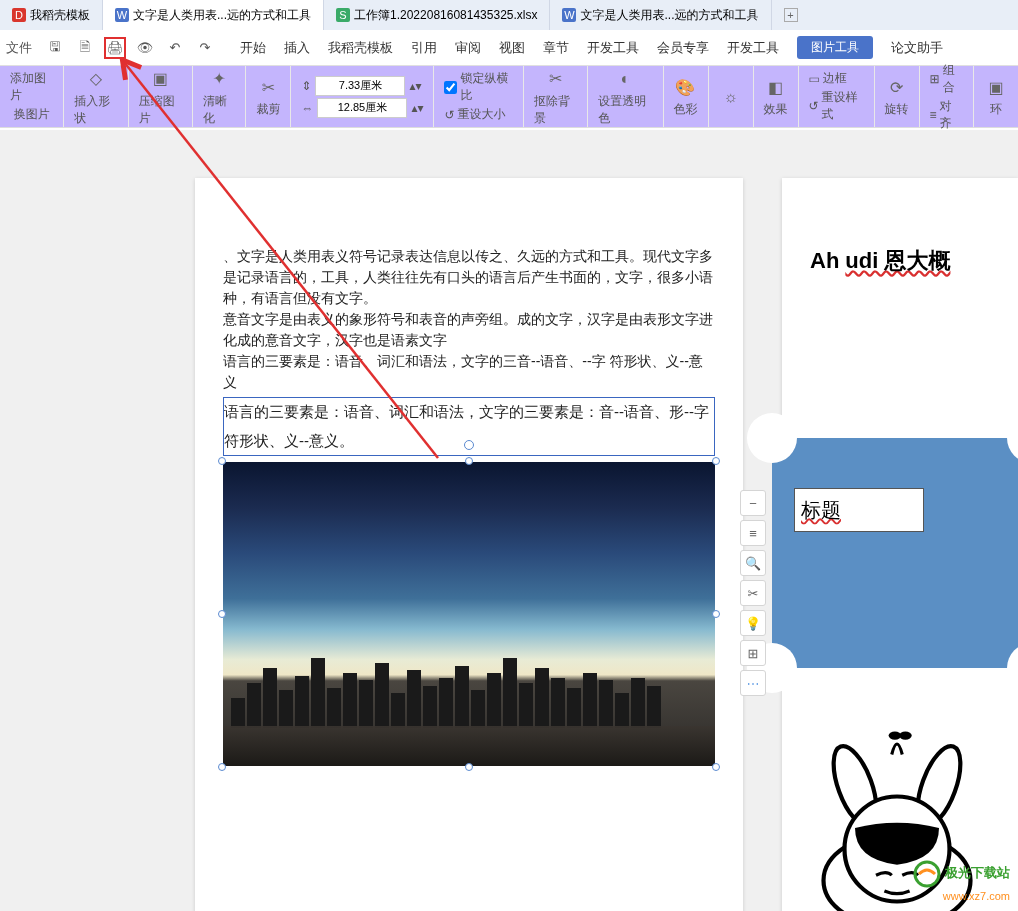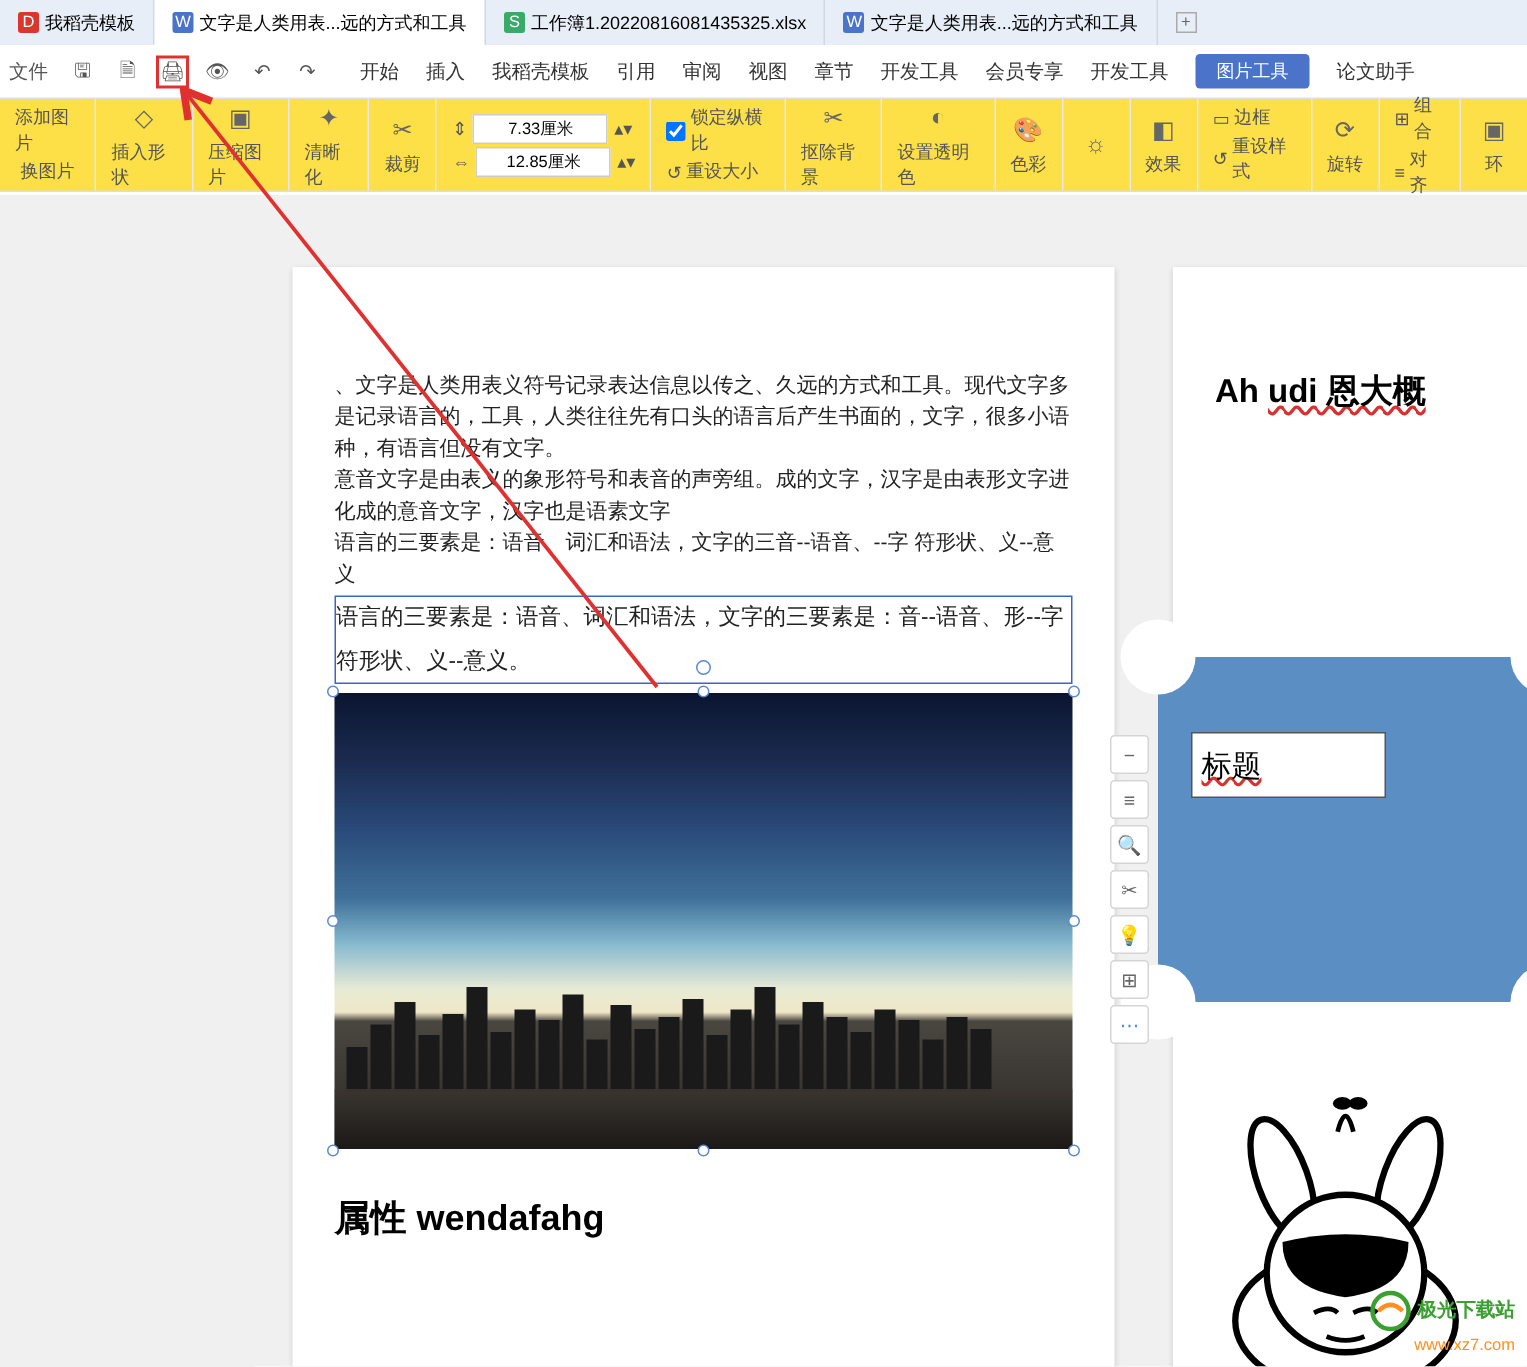--- a/index.html
+++ b/index.html
@@ -18,21 +18,21 @@
 
 .menu-row { display: flex; align-items: center; height: 36px; background: #fff; border-bottom: 1px solid #e0e0e0; font-size: 13px; }
 .qat { display: flex; align-items: center; gap: 8px; padding: 0 6px; color: #555; }
 .qat-item { width: 22px; height: 22px; display: inline-flex; align-items: center; justify-content: center; cursor: pointer; color: #555; }
 .print-box { border: 2px solid #e03030; padding: 2px 4px; }
 .menu-tabs { display: flex; gap: 18px; margin-left: 18px; align-items: center; }
 .menu-tab { cursor: pointer; color: #333; }
 .menu-tab.active { background: #4a73c9; color: #fff; padding: 3px 14px; border-radius: 3px; font-size: 12px; }
 
 
-.ribbon { display: flex; height: 62px; background: #fde047; border-bottom: 1px solid #ddd; align-items: center; font-size: 12px; color: #555; }
+.ribbon { display: flex; height: 62px; background: #c4b5fd; border-bottom: 1px solid #ddd; align-items: center; font-size: 12px; color: #555; }
 .ribbon-group { display: flex; flex-direction: column; align-items: center; padding: 0 10px; border-right: 1px solid #e8e8e8; height: 100%; justify-content: center; gap: 2px; }
 .ribbon-icon { width: 24px; height: 24px; display: flex; align-items: center; justify-content: center; color: #666; font-size: 16px; }
 .size-input { width: 90px; height: 20px; border: 1px solid #ccc; font-size: 11px; text-align: center; }
 .checkbox-row { display: flex; align-items: center; gap: 3px; font-size: 12px; }
 
 
 .ruler-bar { height: 18px; background: #fff; border-bottom: 1px solid #ddd; padding-left: 200px; font-size: 9px; color: #888; display: flex; align-items: center; gap: 18px; }
 .ruler-bar span { width: 20px; text-align: center; }
 
 
@@ -295,21 +295,20 @@
       <div class="handle tl"></div>
       <div class="handle tm"></div>
       <div class="handle tr"></div>
       <div class="handle ml"></div>
       <div class="handle mr"></div>
       <div class="handle bl"></div>
       <div class="handle bm"></div>
       <div class="handle br"></div>
     </div>
 
-    <h2 class="heading2">属性 wendafahg</h2>
   </div>
 
   <div class="page page2">
     <h1 class="heading-page2"><span>Ah</span><span style="display:inline-block;width:6px"></span><span class="u">udi 恩大概</span></h1>
     <div class="shape-blue">
         <div class="shape-corner-bl"></div>
       </div>
     <div class="title-box">
         <span>标题</span>
       </div>

